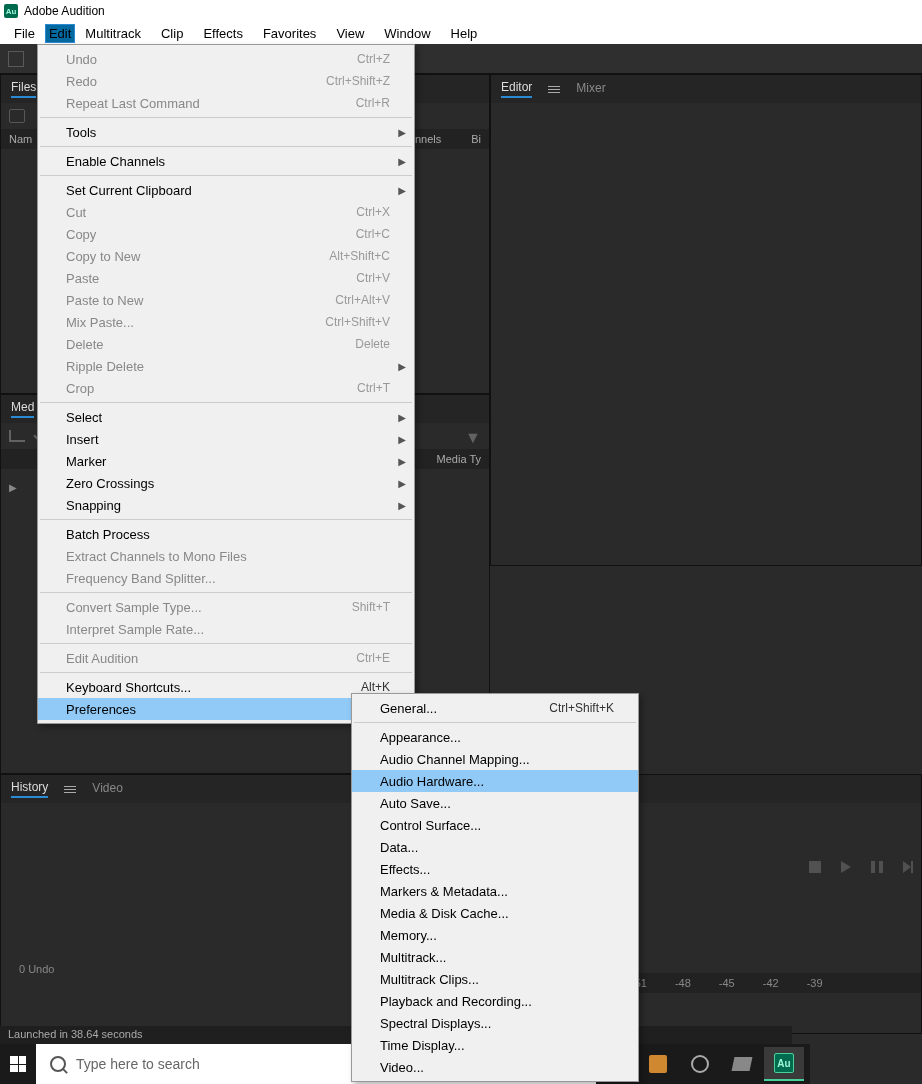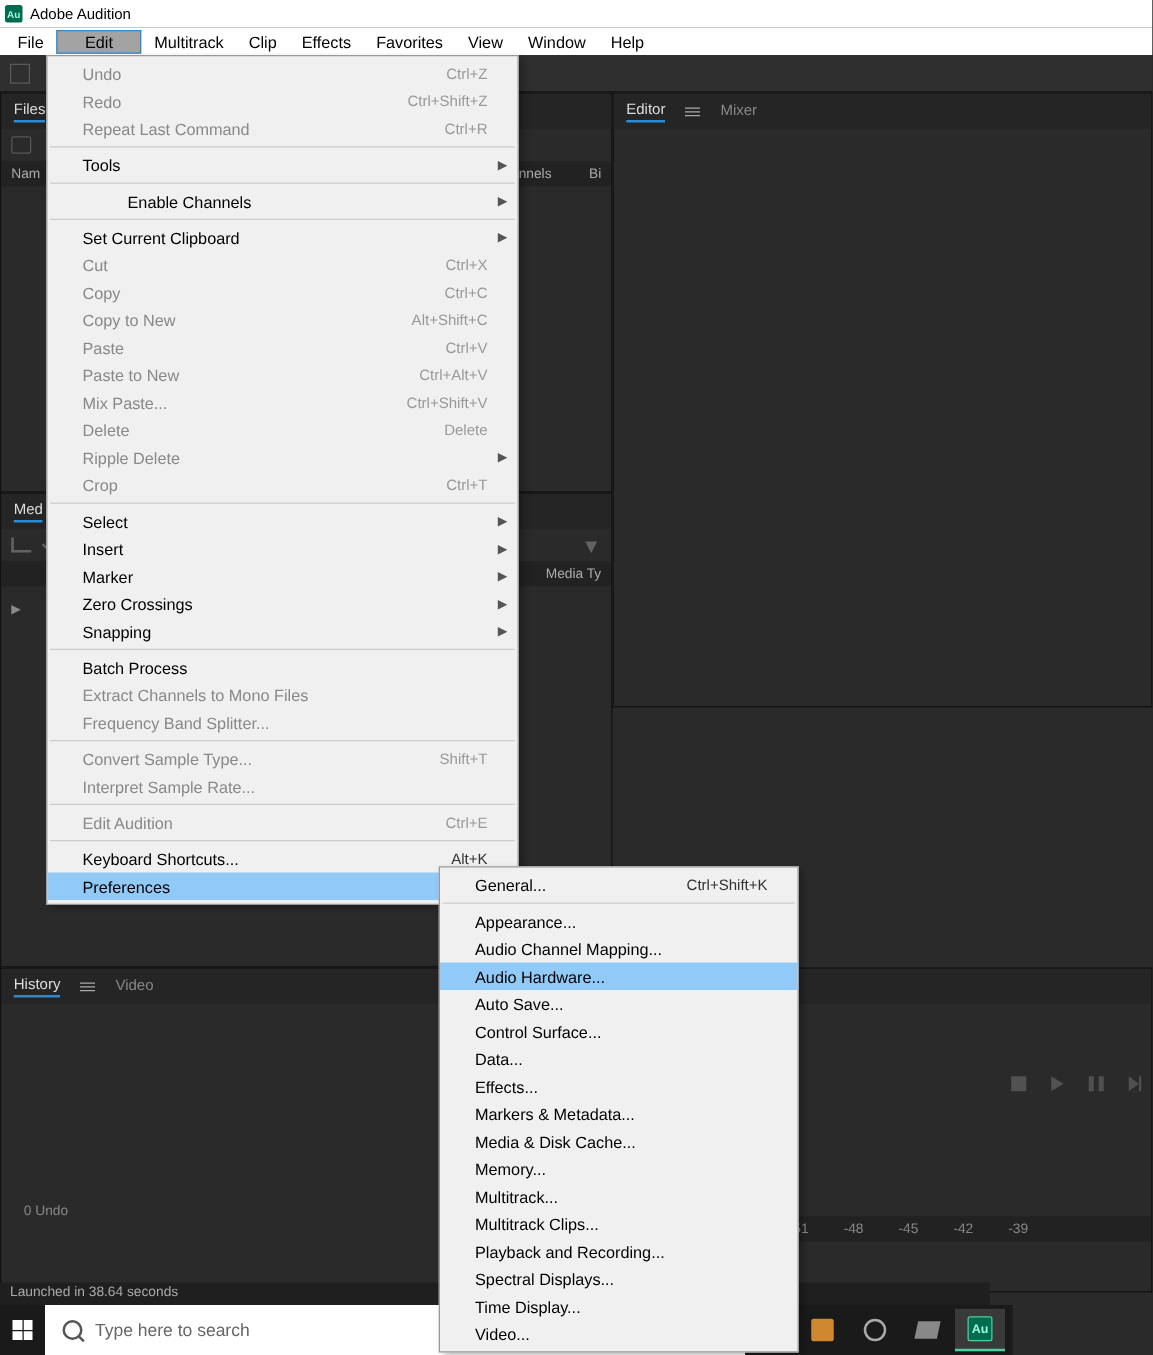--- a/index.html
+++ b/index.html
@@ -1,21 +1,21 @@
 <!DOCTYPE html>
 <html><head>
 <meta charset="utf-8">
 <style>
 * { box-sizing: border-box; margin: 0; padding: 0; font-family: "Segoe UI", Arial, sans-serif; user-select: none; }
 html, body { width: 922px; height: 1084px; background: #2a2a2a; color: #c8c8c8; overflow: hidden; position: relative; }
 .titlebar { height: 22px; background: #fff; color: #000; display: flex; align-items: center; padding-left: 4px; font-size: 12px; }
 .au-logo { width: 14px; height: 14px; background: #006b4f; color: #9cf7d7; font-size: 8px; font-weight: bold; display: inline-flex; align-items: center; justify-content: center; margin-right: 6px; border-radius: 2px; }
 .menubar { height: 22px; background: #fff; color: #000; display: flex; align-items: center; font-size: 13px; padding-left: 4px; }
 .menubar .menu-item { padding: 2px 10px; cursor: default; }
-.menubar .menu-item.active { background: #a3a3a3; border: 1px solid #2a8ad4; padding: 1px 22px; }
+.menubar .menu-item.active { background: #0369a1; border: 1px solid #2a8ad4; padding: 1px 3px; }
 .toolbar { height: 30px; background: #2f2f2f; border-bottom: 1px solid #111; display: flex; align-items: center; padding: 0 8px; gap: 16px; color: #999; font-size: 14px; }
 .toolbar .tool-icon { width: 16px; height: 16px; border: 1px solid #777; opacity: 0.6; }
 .body-area { position: relative; height: calc(1084px - 22px - 22px - 30px - 18px - 40px); background: #2a2a2a; }
 .panel { position: absolute; background: #2a2a2a; border: 1px solid #111; }
 .panel-header { height: 28px; background: #252525; display: flex; align-items: center; padding: 0 10px; font-size: 12px; color: #ddd; gap: 16px; }
 .panel-header .tab { padding-bottom: 2px; }
 .panel-header .tab.active { border-bottom: 2px solid #2a8ad4; }
 .panel-header .tab.inactive { color: #888; }
 .panel-cols { display: flex; height: 20px; background: #222; font-size: 11px; color: #aaa; align-items: center; padding: 0 8px; gap: 30px; }
 .files-panel { left: 0; top: 0; width: 490px; height: 320px; }
@@ -181,21 +181,21 @@
     <div class="item disabled">
       <span>Repeat Last Command</span>
       <span class="shortcut">Ctrl+R</span>
     </div>
     <div class="sep"></div>
     <div class="item" style="position: relative;">
       <span>Tools</span>
       <span class="arrow">▶</span>
     </div>
     <div class="sep"></div>
-    <div class="item" style="position: relative; margin-left: 36px;">
+    <div class="item" style="position: relative;">
       <span>Enable Channels</span>
       <span class="arrow">▶</span>
     </div>
     <div class="sep"></div>
     <div class="item" style="position: relative;">
       <span>Set Current Clipboard</span>
       <span class="arrow">▶</span>
     </div>
     <div class="item disabled">
       <span>Cut</span>

